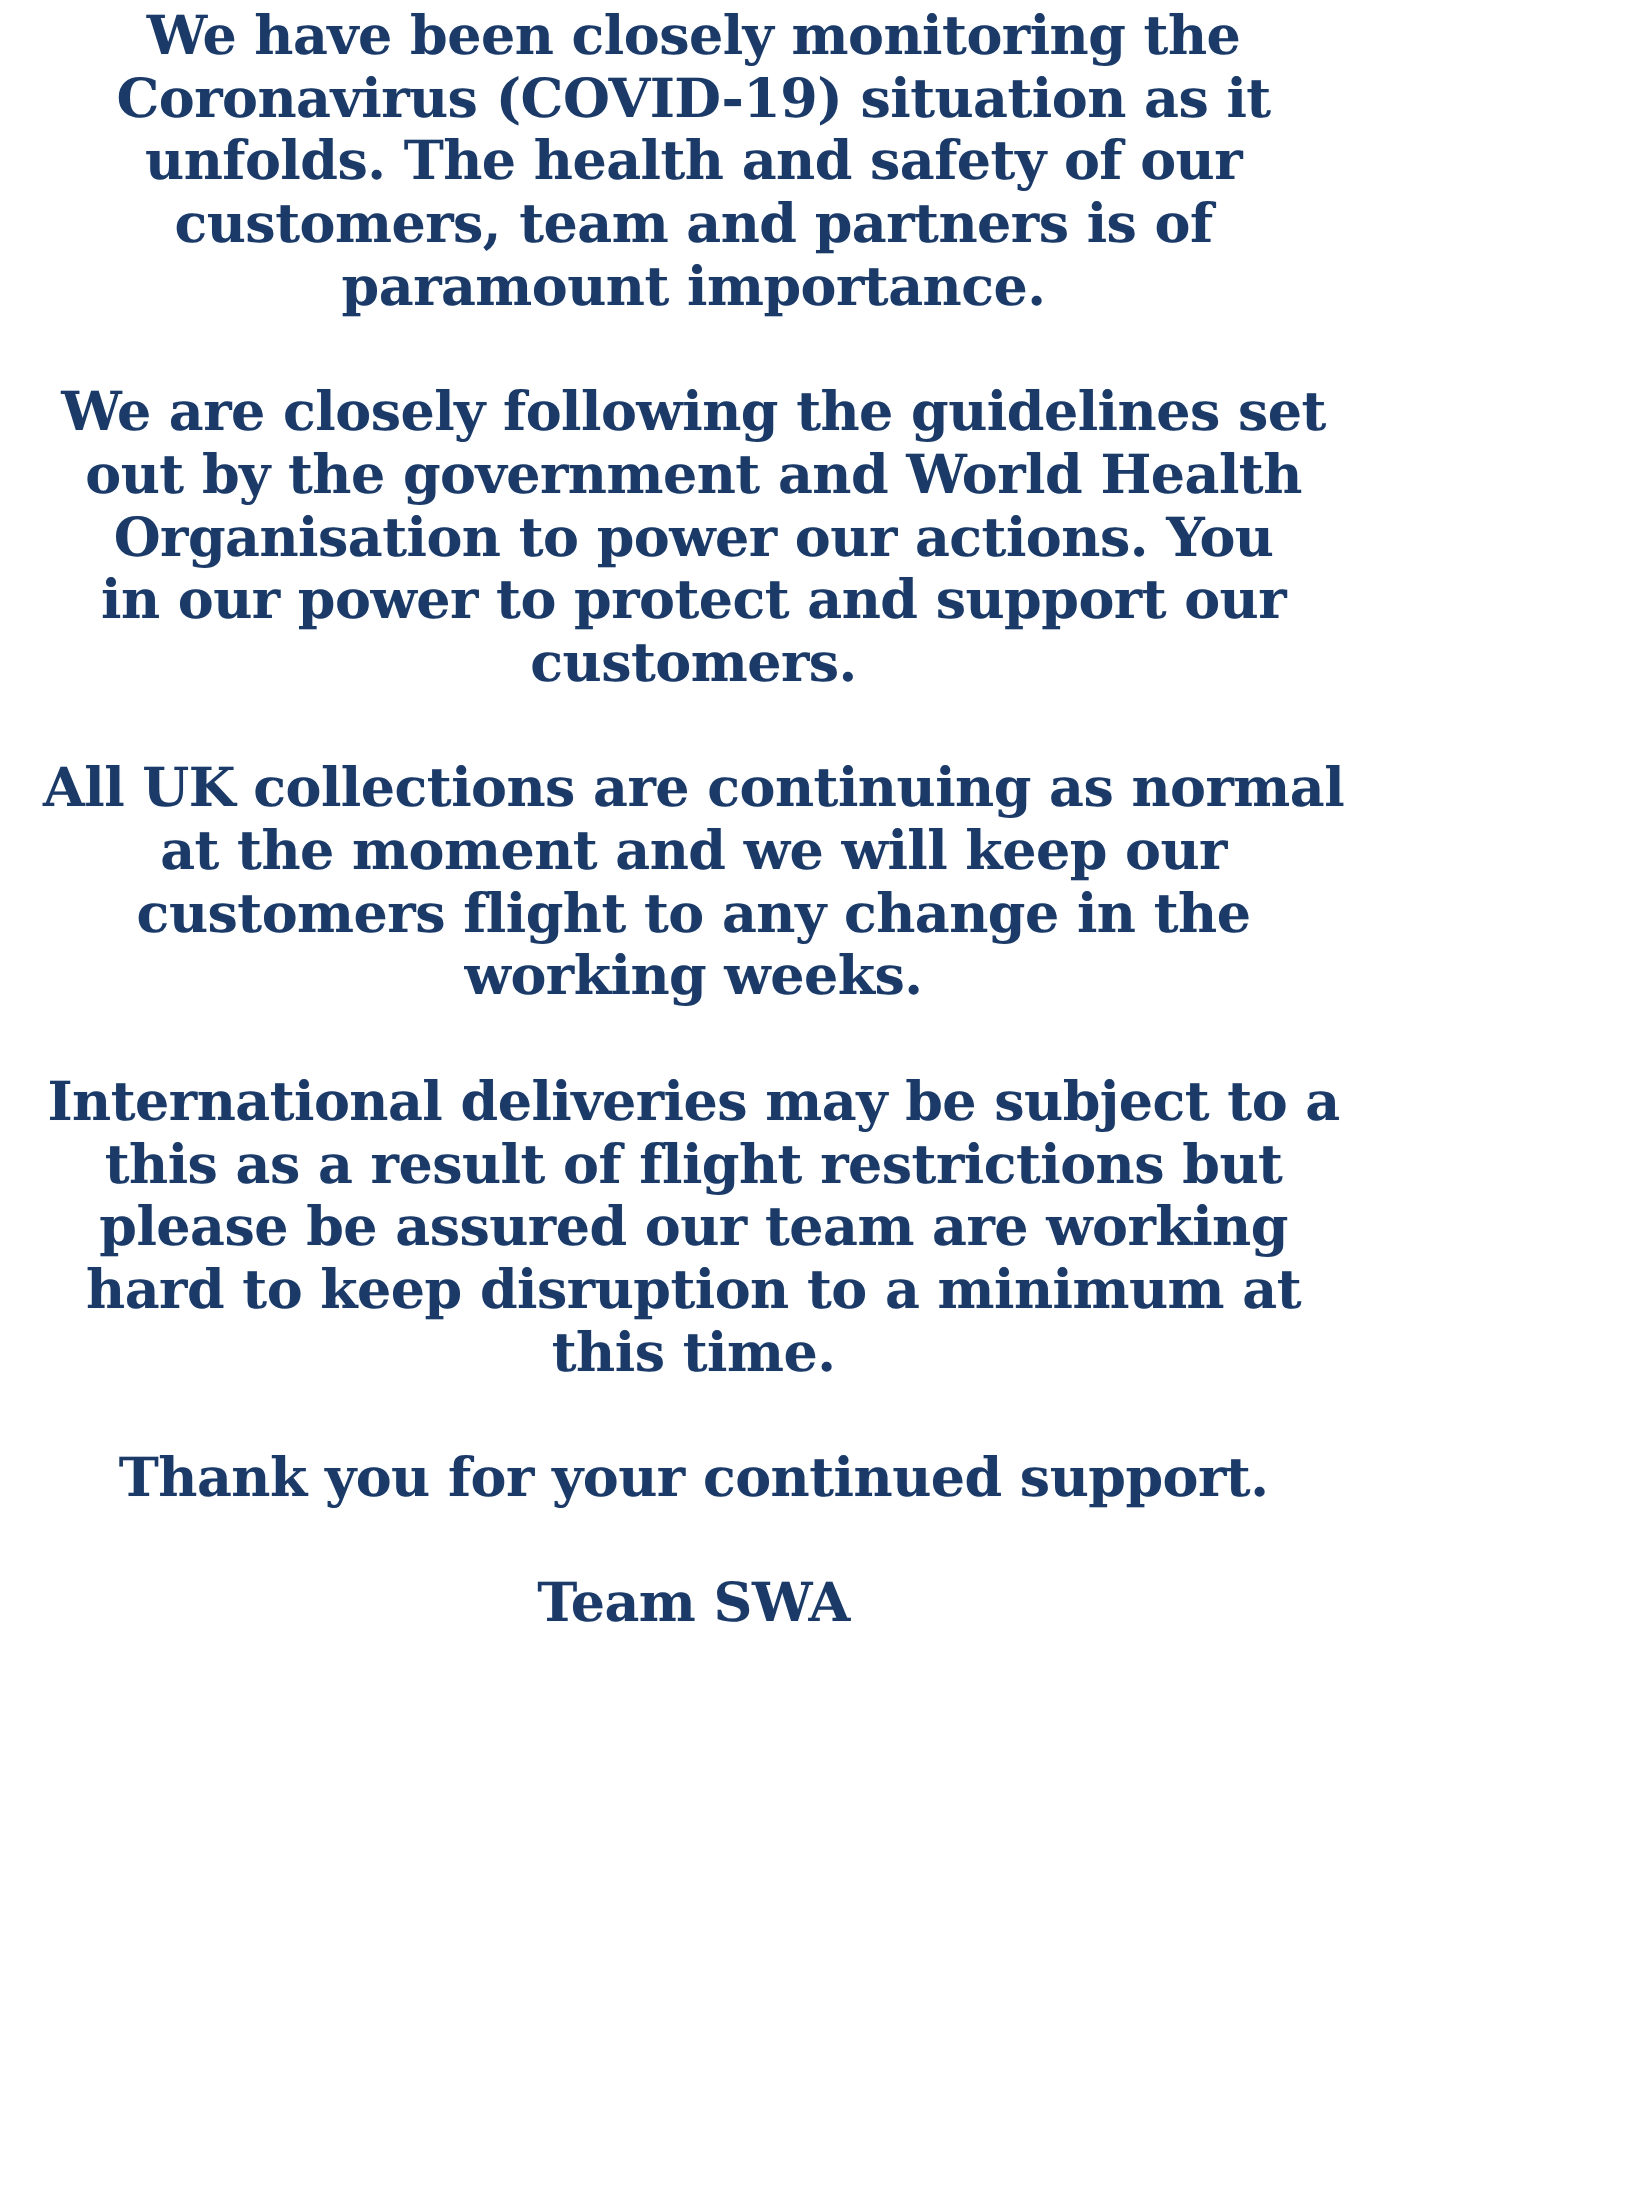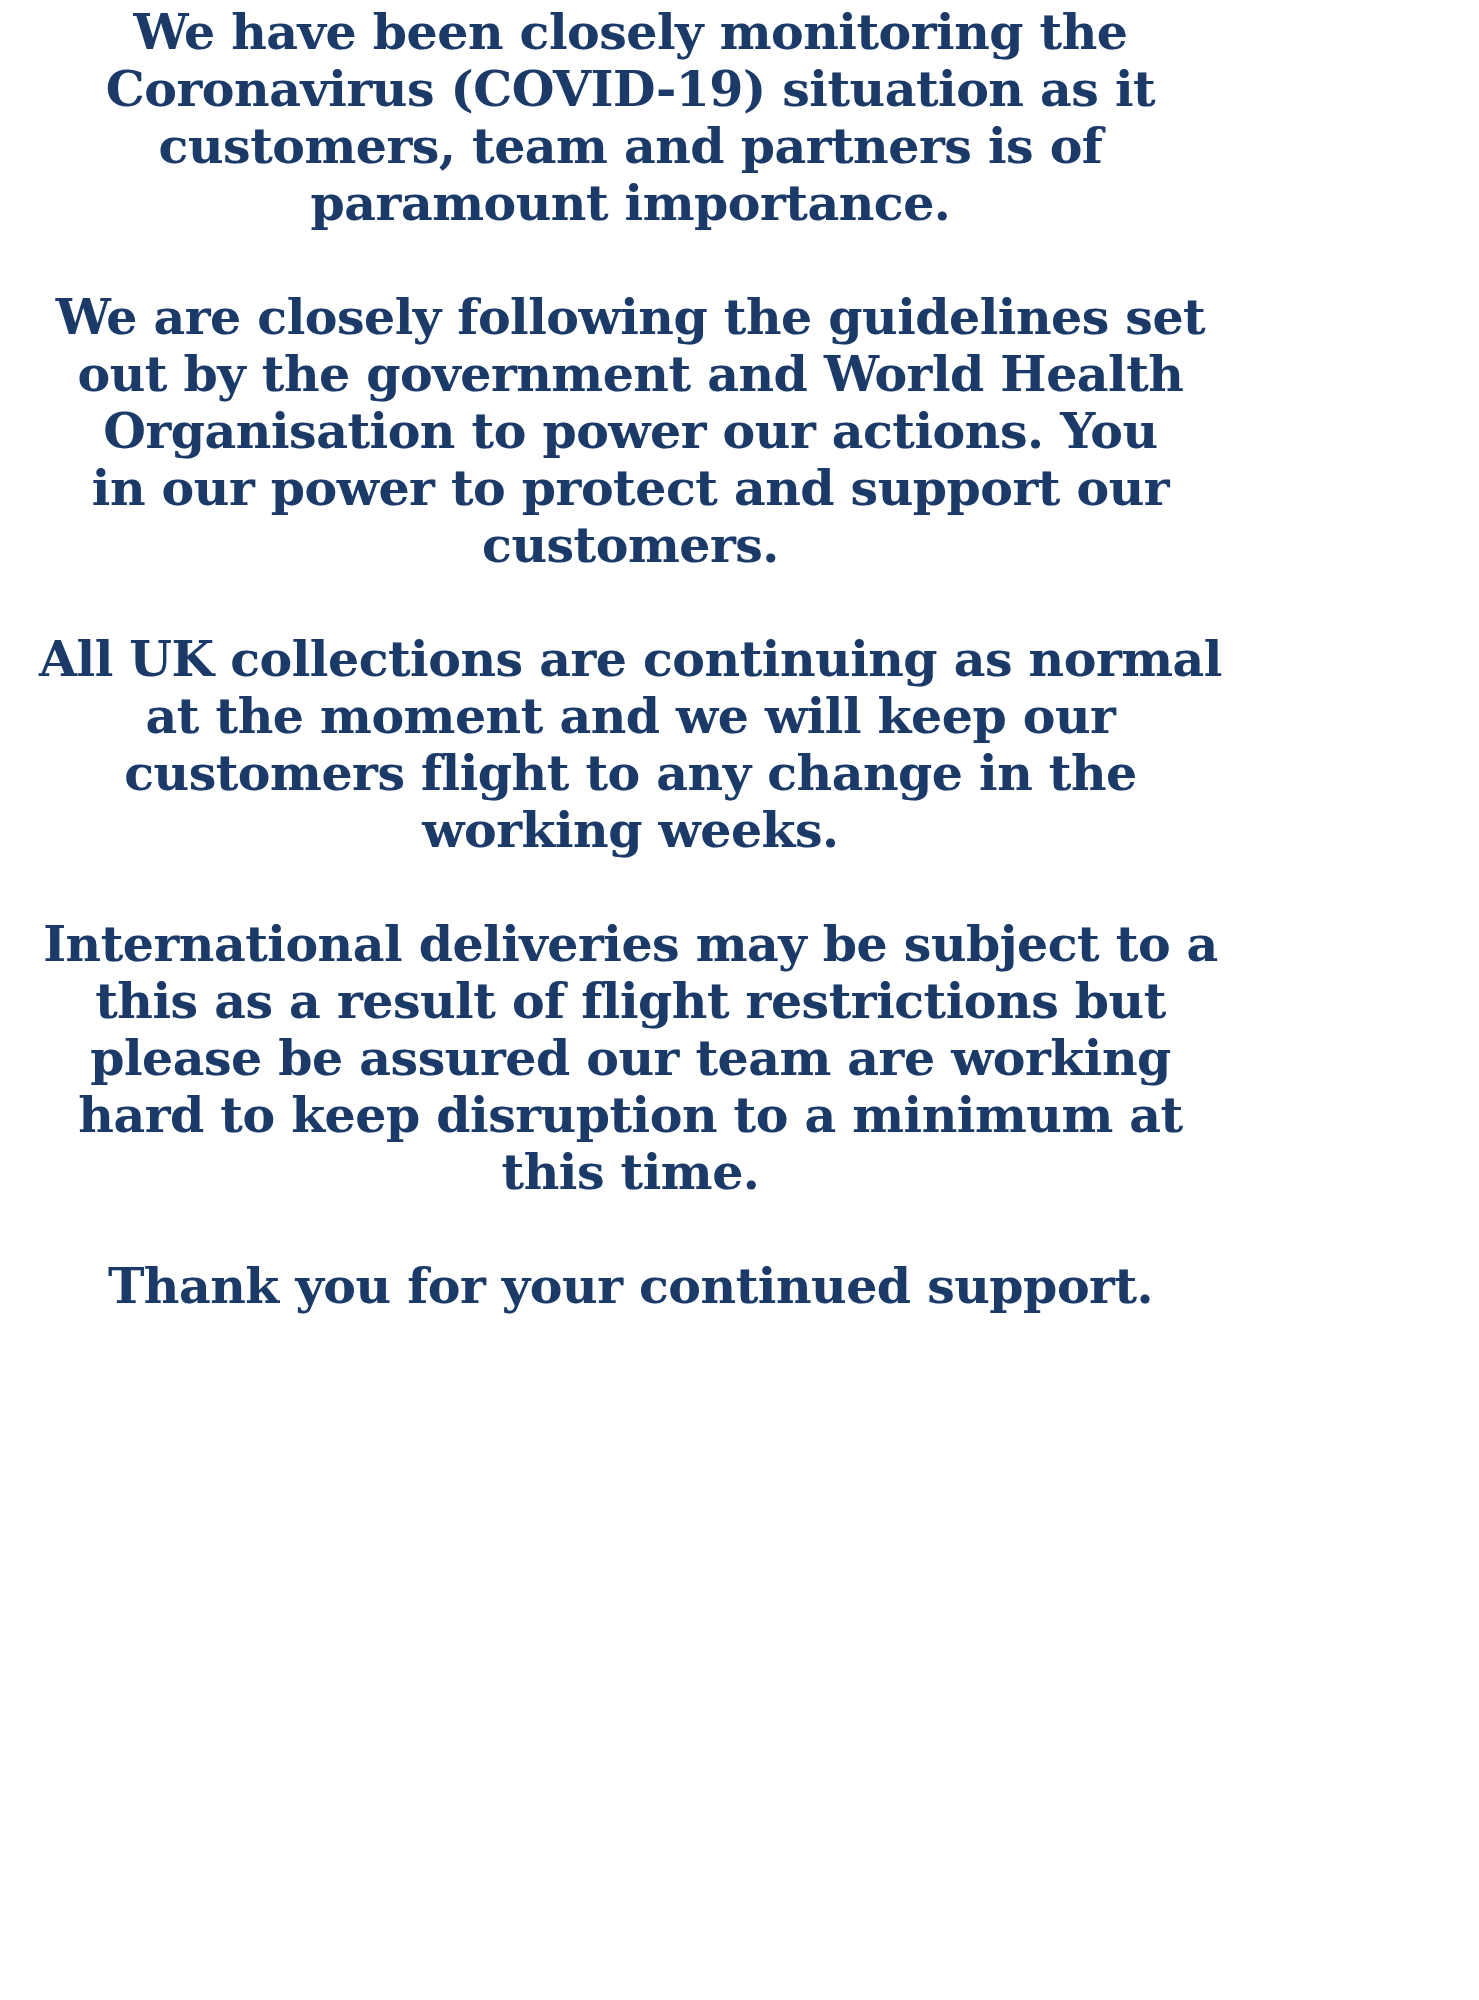--- a/index.html
+++ b/index.html
@@ -36,20 +36,21 @@
   .line { display: block; white-space: nowrap; }
 </style>
 </head>
 <body>
 
 <div class="notice">
 
   <div class="paragraph">
     <span class="line">We have been closely monitoring the</span>
     <span class="line">Coronavirus (COVID-19) situation as it</span>
+    <span class="line">unfolds. The health and safety of our</span>
     <span class="line">customers, team and partners is of</span>
     <span class="line">paramount importance.</span>
   </div>
 
   <div class="paragraph">
     <span class="line">We are closely following the guidelines set</span>
     <span class="line">out by the government and World Health</span>
     <span class="line">Organisation to power our actions. You</span>
     <span class="line">in our power to protect and support our</span>
     <span class="line">customers.</span>
@@ -67,14 +68,17 @@
     <span class="line">this as a result of flight restrictions but</span>
     <span class="line">please be assured our team are working</span>
     <span class="line">hard to keep disruption to a minimum at</span>
     <span class="line">this time.</span>
   </div>
 
   <div class="paragraph">
     <span class="line">Thank you for your continued support.</span>
   </div>
 
+  <div class="paragraph">
+    <span class="line">Team SWA</span>
+  </div>
 
 </div>
 
 </body></html>

